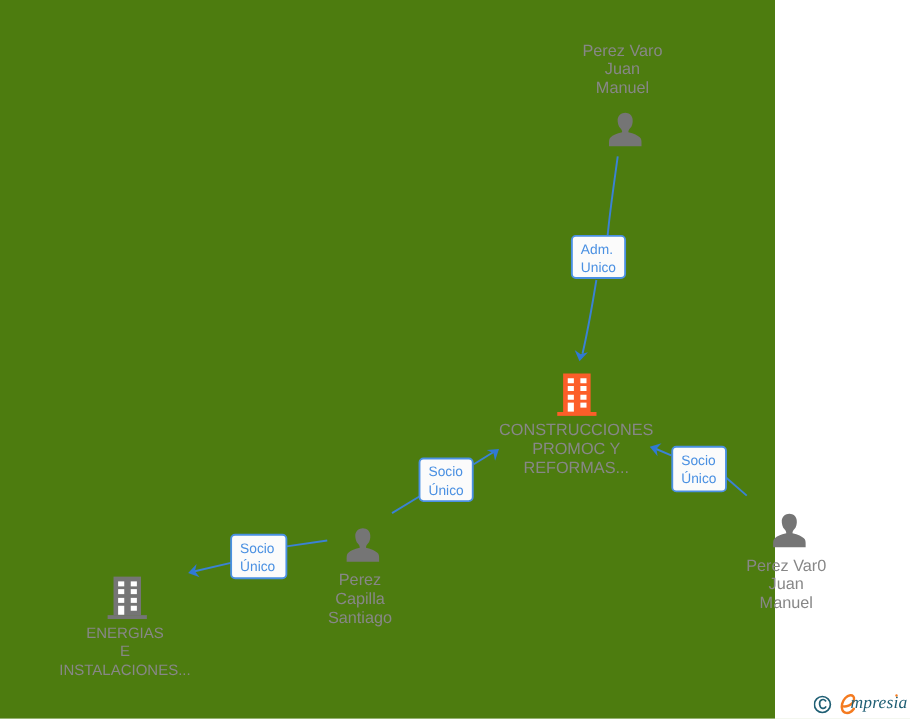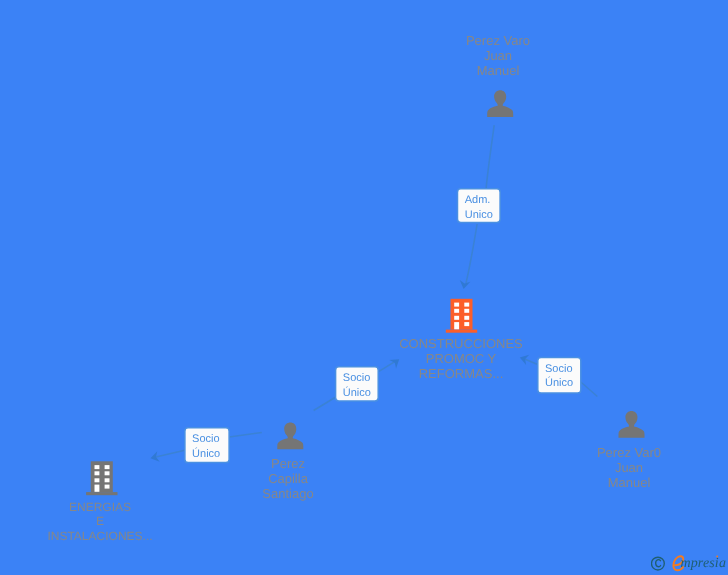--- a/index.html
+++ b/index.html
@@ -1,18 +1,18 @@
 <!DOCTYPE html>
 <html><head>
 <meta charset="utf-8">
 <title>Empresia relations graph</title>
 <style>
   html,body{margin:0;padding:0;background:#ffffff;}
   body{width:728px;height:575px;font-family:"Liberation Sans",sans-serif;overflow:hidden;position:relative;-webkit-font-smoothing:antialiased;text-rendering:geometricPrecision;}
-  #stage{position:absolute;left:0;top:0;width:728px;height:575px;background:#3b82f6;}
+  #stage{position:absolute;left:0;top:0;width:620px;height:575px;background:#4d7c0f;}
   svg#graph{position:absolute;left:0;top:0;width:728px;height:575px;display:block;}
   .node-label{font-size:13px;fill:#878787;text-anchor:middle;}
   .tag-text{font-size:11px;fill:#4a90e2;text-anchor:start;}
   .tag-box{fill:#fbfbfb;stroke:#4a90e2;stroke-width:1.5;}
   .edge{fill:none;stroke:#3b82d4;stroke-width:1.55;}
   #footer{position:absolute;left:651px;top:551px;width:78px;height:26px;overflow:visible;}
 </style>
 </head>
 <body>
 

